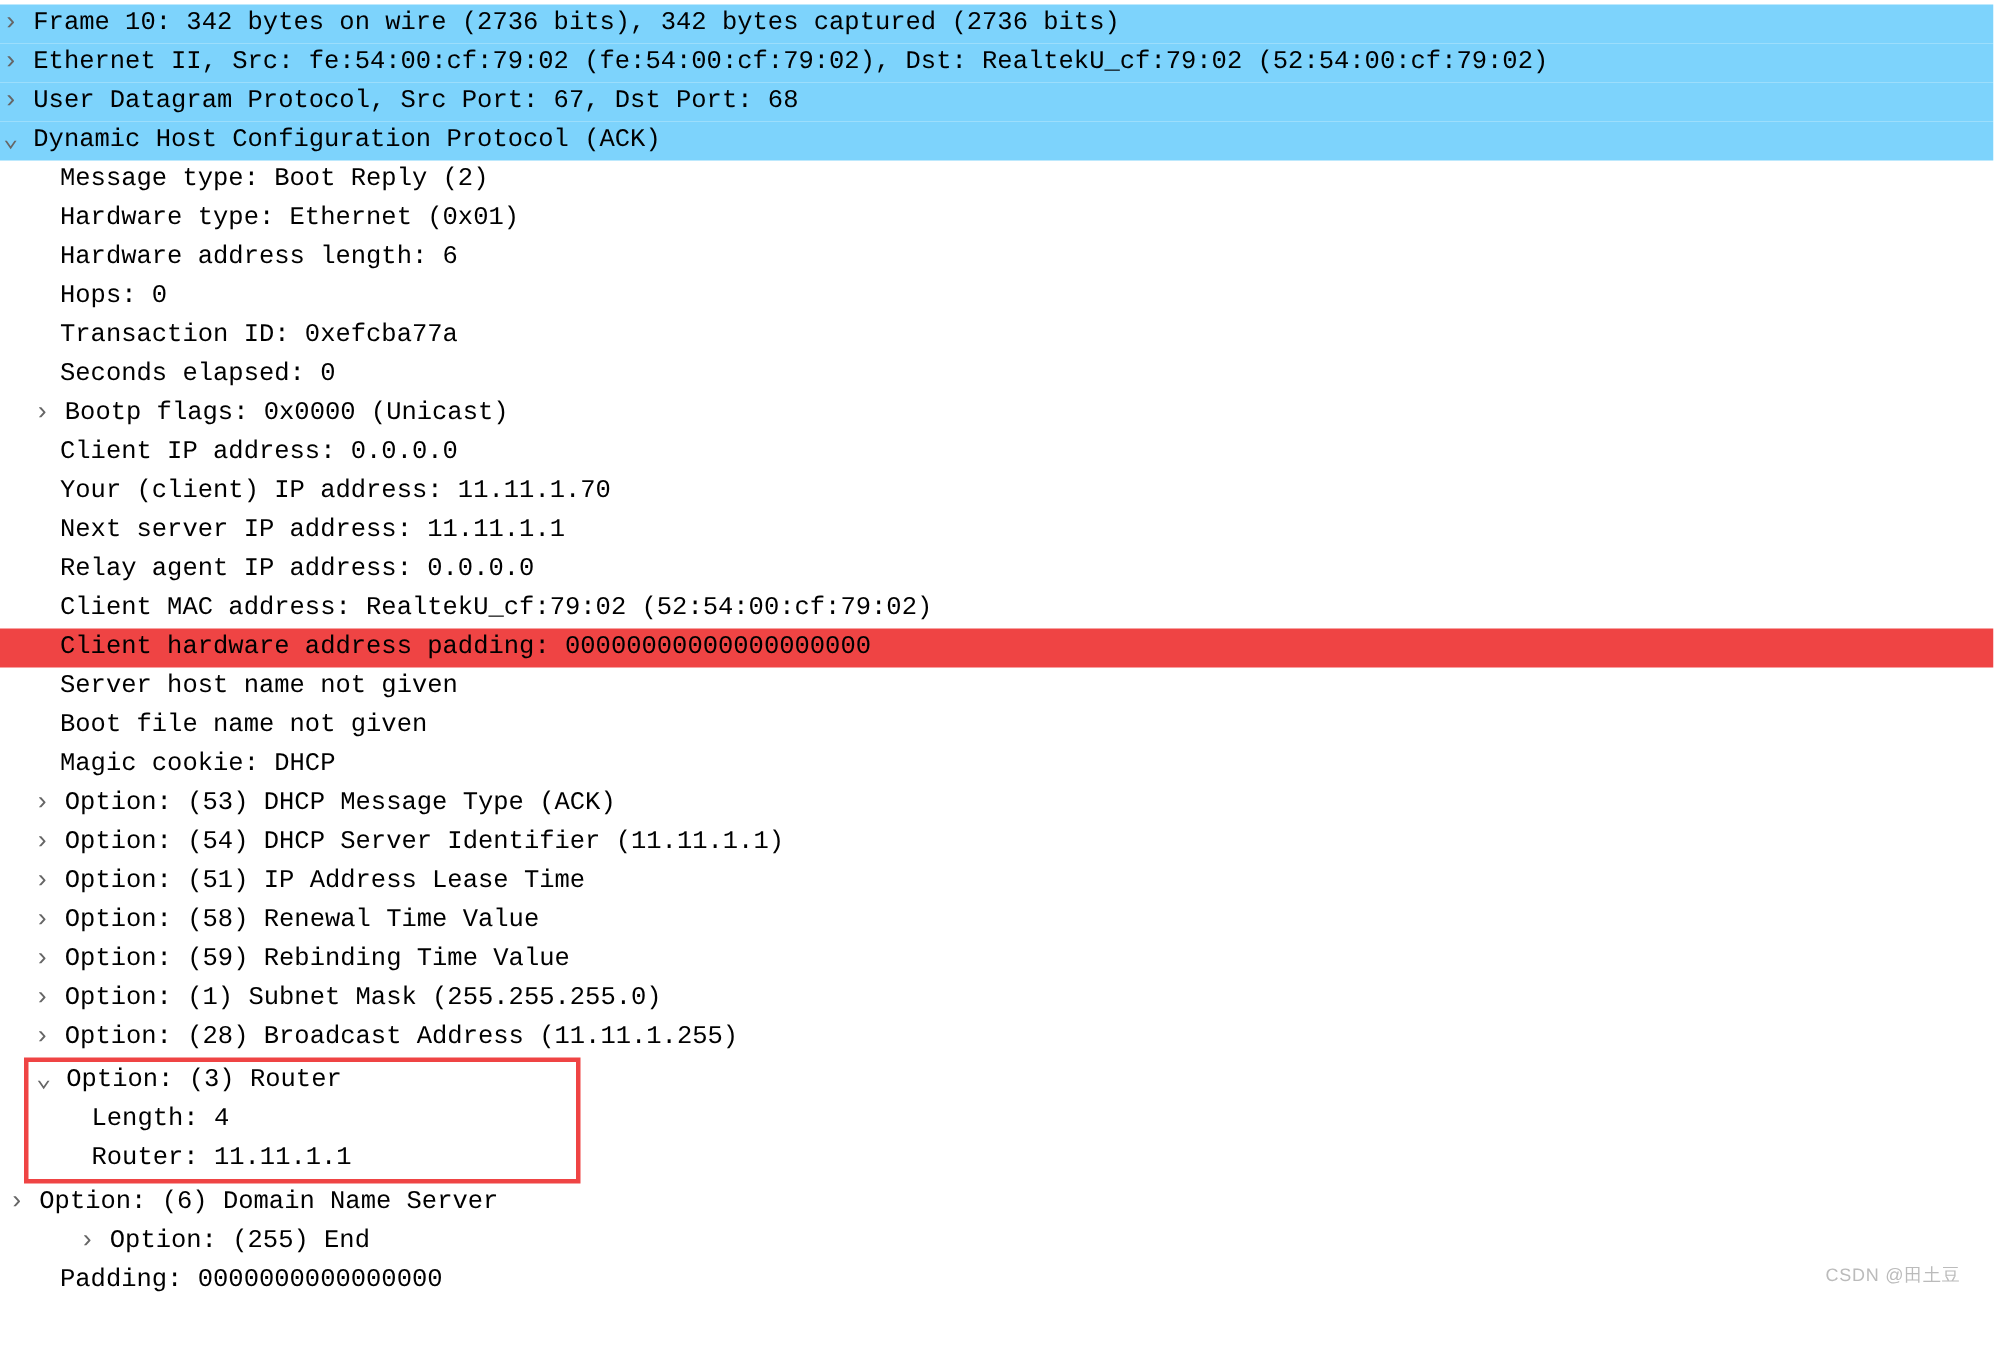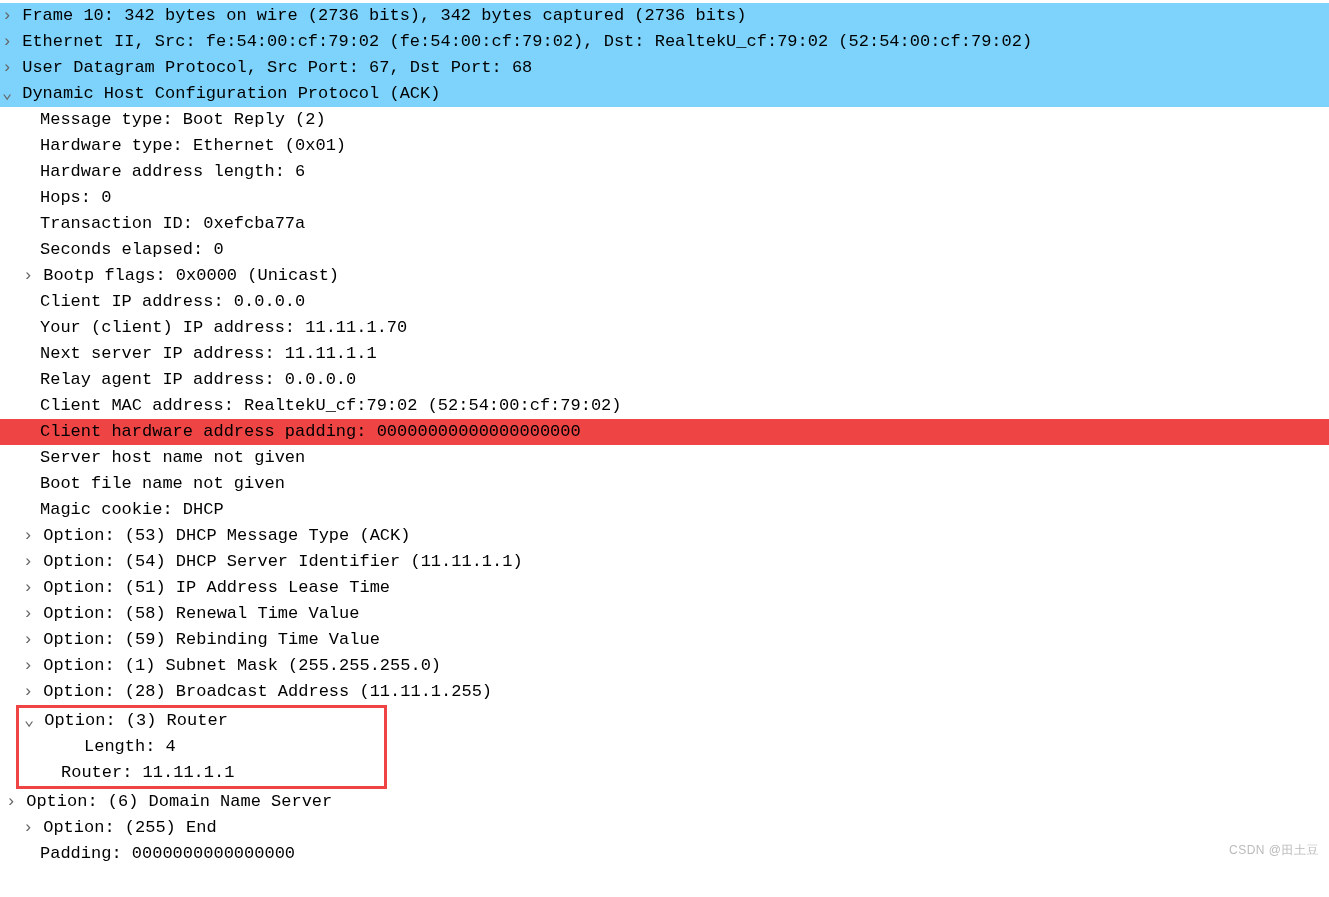--- a/index.html
+++ b/index.html
@@ -35,21 +35,21 @@
     user-select: none;
   }
   .indent1 { padding-left: 40px; }
 
   .red-box {
     border: 3px solid #ef4444;
   }
 
   .watermark {
     position: absolute;
-    right: 10px;
+    right: 22px;
     bottom: 4px;
     font-family: sans-serif;
     font-size: 12px;
     color: #bbbbbb;
     letter-spacing: 0.5px;
   }
 </style>
 </head>
 <body>
 
@@ -82,22 +82,22 @@
   <div class="line" style="padding-left:23px;"><span class="arrow">›</span> <span>Option: (53) DHCP Message Type (ACK)</span></div>
   <div class="line" style="padding-left:23px;"><span class="arrow">›</span> <span>Option: (54) DHCP Server Identifier (11.11.1.1)</span></div>
   <div class="line" style="padding-left:23px;"><span class="arrow">›</span> <span>Option: (51) IP Address Lease Time</span></div>
   <div class="line" style="padding-left:23px;"><span class="arrow">›</span> <span>Option: (58) Renewal Time Value</span></div>
   <div class="line" style="padding-left:23px;"><span class="arrow">›</span> <span>Option: (59) Rebinding Time Value</span></div>
   <div class="line" style="padding-left:23px;"><span class="arrow">›</span> <span>Option: (1) Subnet Mask (255.255.255.0)</span></div>
   <div class="line" style="padding-left:23px;"><span class="arrow">›</span> <span>Option: (28) Broadcast Address (11.11.1.255)</span></div>
 
   <div class="red-box" style="margin-left:16px; width:365px;">
     <div class="line" style="padding-left:5px;"><span class="arrow">⌄</span> <span>Option: (3) Router</span></div>
-    <div class="line" style="padding-left:42px;margin-left:23px;"><span>Length: 4</span></div>
+    <div class="line" style="padding-left:42px;"><span>Length: 4</span></div>
     <div class="line" style="padding-left:42px;"><span>Router: 11.11.1.1</span></div>
   </div>
 
   <div class="line" style="padding-left:6px;"><span class="arrow">›</span> <span>Option: (6) Domain Name Server</span></div>
-  <div class="line" style="padding-left:23px;"><span class="arrow">›</span> <span>Option: (255) End</span></div>
+  <div class="line" style="padding-left:23px;margin-left:30px;"><span class="arrow">›</span> <span>Option: (255) End</span></div>
   <div class="line indent1"><span>Padding: 0000000000000000</span></div>
 
   <div class="watermark">CSDN @田土豆</div>
 </div>
 
 </body></html>

